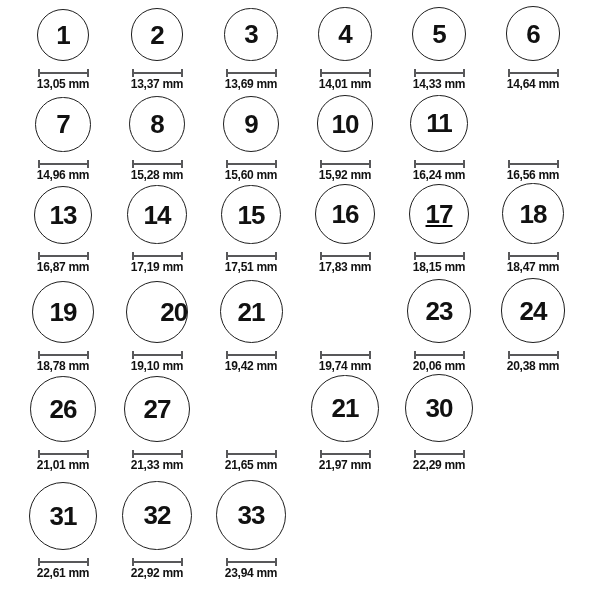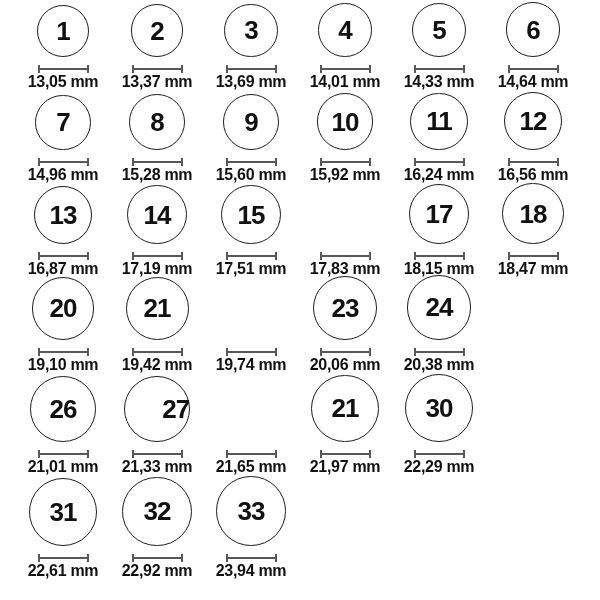--- a/index.html
+++ b/index.html
@@ -60,21 +60,21 @@
     position: absolute;
     left: 0;
     right: 0;
     top: 50%;
     margin-top: -1px;
     height: 2px;
     background: var(--measure);
   }
   .mm {
     margin-top: 1px;
-    font-size: 16px;
+    font-size: 12px;
     font-weight: bold;
     letter-spacing: -0.3px;
     color: var(--text);
     white-space: nowrap;
     line-height: 1;
   }
 </style>
 </head>
 <body>
 
@@ -163,23 +163,20 @@
 
   <div class="cell">
     <div class="circle" style="width: 57.5px; height: 57.5px;">
       <span class="num">11</span>
     </div>
     <div class="measure"></div>
     <div class="mm">16,24 mm</div>
   </div>
 
   <div class="cell">
-    <div class="circle" style="width: 58.05px; height: 58.05px;">
-      <span class="num">12</span>
-    </div>
     <div class="measure"></div>
     <div class="mm">16,56 mm</div>
   </div>
 </div>
     <div class="row" style="height: 92px;">
   <div class="cell">
     <div class="circle" style="width: 58.6px; height: 58.6px;">
       <span class="num">13</span>
     </div>
     <div class="measure"></div>
@@ -196,44 +193,54 @@
 
   <div class="cell">
     <div class="circle" style="width: 59.7px; height: 59.7px;">
       <span class="num">15</span>
     </div>
     <div class="measure"></div>
     <div class="mm">17,51 mm</div>
   </div>
 
   <div class="cell">
+    <div class="circle" style="width: 60.25px; height: 60.25px;">
+      <span class="num">16</span>
+    </div>
     <div class="measure"></div>
     <div class="mm">17,83 mm</div>
   </div>
 
   <div class="cell">
-    <div class="circle" style="width: 60.8px; height: 60.8px;">
+    <div class="circle" style="width: 60.8px; height: 60.8px; text-decoration: underline;">
       <span class="num">17</span>
     </div>
     <div class="measure"></div>
     <div class="mm">18,15 mm</div>
   </div>
 
   <div class="cell">
     <div class="circle" style="width: 61.35px; height: 61.35px;">
       <span class="num">18</span>
     </div>
     <div class="measure"></div>
     <div class="mm">18,47 mm</div>
   </div>
 </div>
     <div class="row" style="height: 99px;">
-
-  <div class="cell">
-    <div class="circle" style="width: 62.45px; height: 62.45px;">
+  <div class="cell">
+    <div class="circle" style="width: 61.9px; height: 61.9px;">
+      <span class="num">19</span>
+    </div>
+    <div class="measure"></div>
+    <div class="mm">18,78 mm</div>
+  </div>
+
+  <div class="cell">
+    <div class="circle" style="width: 62.45px; height: 62.45px; justify-content: flex-end;">
       <span class="num">20</span>
     </div>
     <div class="measure"></div>
     <div class="mm">19,10 mm</div>
   </div>
 
   <div class="cell">
     <div class="circle" style="width: 63px; height: 63px;">
       <span class="num">21</span>
     </div>
@@ -266,21 +273,21 @@
 
   <div class="cell">
     <div class="circle" style="width: 65.75px; height: 65.75px;">
       <span class="num">26</span>
     </div>
     <div class="measure"></div>
     <div class="mm">21,01 mm</div>
   </div>
 
   <div class="cell">
-    <div class="circle" style="width: 66.3px; height: 66.3px; justify-content: flex-end;">
+    <div class="circle" style="width: 66.3px; height: 66.3px;">
       <span class="num">27</span>
     </div>
     <div class="measure"></div>
     <div class="mm">21,33 mm</div>
   </div>
 
   <div class="cell">
     <div class="measure"></div>
     <div class="mm">21,65 mm</div>
   </div>

